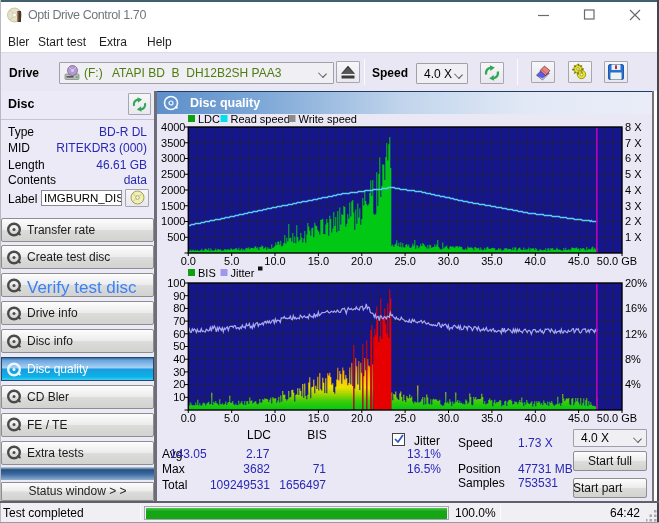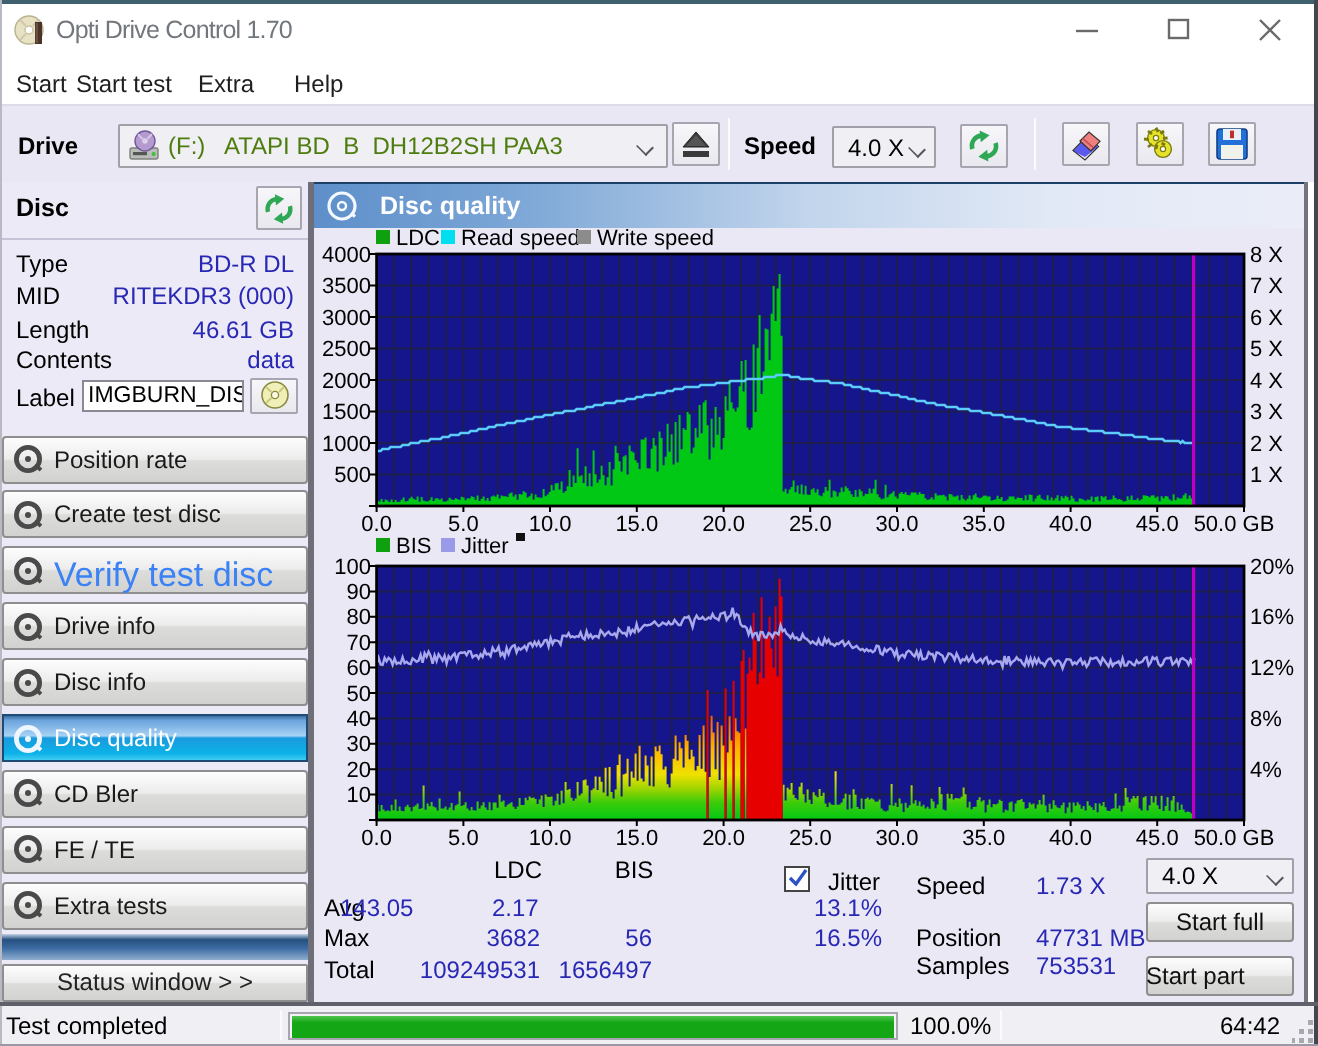--- a/index.html
+++ b/index.html
@@ -33,21 +33,21 @@
  <rect x="10.8" y="4.5" width="1.2" height="10" fill="#6b5040"></rect>
 </svg>
 <div class="abs" style="left:28px;top:7.5px;font-size:12.5px;color:#72777d;letter-spacing:-0.4px">Opti Drive Control 1.70</div>
 <svg class="abs" style="left:530px;top:5px" width="120" height="20" viewBox="0 0 120 20">
  <path d="M8 10.5h11" stroke="#6a6a6a" stroke-width="1.2"></path>
  <rect x="54.5" y="5" width="9.5" height="9" fill="none" stroke="#6a6a6a" stroke-width="1.2"></rect>
  <path d="M100 5l10 10M110 5l-10 10" stroke="#6a6a6a" stroke-width="1.2"></path>
 </svg>
 
 <div class="abs" style="left:1px;top:29px;width:656px;height:23px;background:#fff"></div>
-<div class="abs" style="top:35px;left:8px;font-size:12px;color:#1f1f1f">Start</div>
+<div class="abs" style="top:35px;left:8px;font-size:12px;color:#1f1f1f">Bler</div>
 <div class="abs" style="top:35px;left:38px;font-size:12px;color:#1f1f1f">Start test</div>
 <div class="abs" style="top:35px;left:99px;font-size:12px;color:#1f1f1f">Extra</div>
 <div class="abs" style="top:35px;left:147px;font-size:12px;color:#1f1f1f">Help</div>
 
 <div class="abs" style="left:1px;top:52px;width:656px;height:39px;background:#e9e7f3;border-top:1px solid #dddbe9"></div>
 <div class="abs" style="left:9px;top:66px;font-size:12px;font-weight:bold;color:#000">Drive</div>
 <div class="combo" style="left:59px;top:62px;width:275px;height:22px"></div>
 <svg class="abs" style="left:64px;top:65px" width="17" height="16" viewBox="0 0 17 16">
   <rect x="1" y="9" width="14" height="5.5" rx="1" fill="#b9bcb9" stroke="#7e837e" stroke-width="0.7"></rect>
   <rect x="2.5" y="11" width="7" height="1.6" fill="#555"></rect>
@@ -128,21 +128,21 @@
  <circle cx="7.5" cy="7.5" r="6.5" fill="#f0efB8" stroke="#8a8a40" stroke-width="0.8"></circle>
  <circle cx="7.5" cy="7.5" r="1.8" fill="#fbfbe8" stroke="#8a8a40" stroke-width="0.7"></circle>
  <path d="M3 3.5l2.7 2.5M12 3.5L9.5 6M3 11.5L5.7 9" stroke="#c8c87c" stroke-width="1"></path>
 </svg>
 <div class="btn" style="left:1px;top:217.5px;width:153px;height:24px"></div>
 <svg class="abs" style="left:7px;top:222.0px" width="15" height="15" viewBox="0 0 15 15">
  <circle cx="7" cy="7.5" r="5.8" fill="none" stroke="#4a4a4a" stroke-width="2.4"></circle>
  <circle cx="7" cy="7.5" r="1.5" fill="#4a4a4a"></circle>
  <path d="M10.5 10.5l3 2.5" stroke="#4a4a4a" stroke-width="2"></path>
   </svg>
-<div class="abs" style="left:27px;top:222.5px;font-size:12px;color:#1a1a1a">Position rate</div>
+<div class="abs" style="left:27px;top:222.5px;font-size:12px;color:#1a1a1a">Transfer rate</div>
 <div class="btn" style="left:1px;top:245.4px;width:153px;height:24px"></div>
 <svg class="abs" style="left:7px;top:249.9px" width="15" height="15" viewBox="0 0 15 15">
  <circle cx="7" cy="7.5" r="5.8" fill="none" stroke="#4a4a4a" stroke-width="2.4"></circle>
  <circle cx="7" cy="7.5" r="1.5" fill="#4a4a4a"></circle>
  <path d="M10.5 10.5l3 2.5" stroke="#4a4a4a" stroke-width="2"></path>
   </svg>
 <div class="abs" style="left:27px;top:250.4px;font-size:12px;color:#1a1a1a">Create test disc</div>
 <div class="btn" style="left:1px;top:273.3px;width:153px;height:24px"></div>
 <svg class="abs" style="left:7px;top:277.8px" width="15" height="15" viewBox="0 0 15 15">
  <circle cx="7" cy="7.5" r="5.8" fill="none" stroke="#4a4a4a" stroke-width="2.4"></circle>
@@ -302,21 +302,21 @@
 
 <div class="lbl" style="left:229px;top:428px;width:60px;text-align:center">LDC</div>
 <div class="lbl" style="left:287px;top:428px;width:60px;text-align:center">BIS</div>
 <div class="lbl" style="left:162px;top:447px">Avg</div>
 <div class="lbl" style="left:162px;top:461.5px">Max</div>
 <div class="lbl" style="left:162px;top:478px">Total</div>
 <div class="lbl blue" style="left:170px;top:447px;width:100px;text-align:left">143.05</div>
 <div class="lbl blue" style="left:170px;top:461.5px;width:100px;text-align:right">3682</div>
 <div class="lbl blue" style="left:170px;top:478px;width:100px;text-align:right">109249531</div>
 <div class="lbl blue" style="left:246px;top:447px;width:80px;text-align:left">2.17</div>
-<div class="lbl blue" style="left:246px;top:461.5px;width:80px;text-align:right">56</div>
+<div class="lbl blue" style="left:246px;top:461.5px;width:80px;text-align:right">71</div>
 <div class="lbl blue" style="left:246px;top:478px;width:80px;text-align:right">1656497</div>
 <div class="abs" style="left:392px;top:433px;width:13px;height:13px;background:#fff;border:1px solid #444"></div>
 <svg class="abs" style="left:393px;top:433px" width="12" height="12" viewBox="0 0 12 12">
  <path d="M2 6l3 3 5-7" fill="none" stroke="#2d52c8" stroke-width="1.7"></path>
 </svg>
 <div class="lbl" style="left:414px;top:434px">Jitter</div>
 <div class="lbl blue" style="left:361px;top:447px;width:80px;text-align:right">13.1%</div>
 <div class="lbl blue" style="left:361px;top:461.5px;width:80px;text-align:right">16.5%</div>
 <div class="lbl" style="left:458px;top:436px">Speed</div>
 <div class="lbl blue" style="left:518px;top:436px">1.73 X</div>

